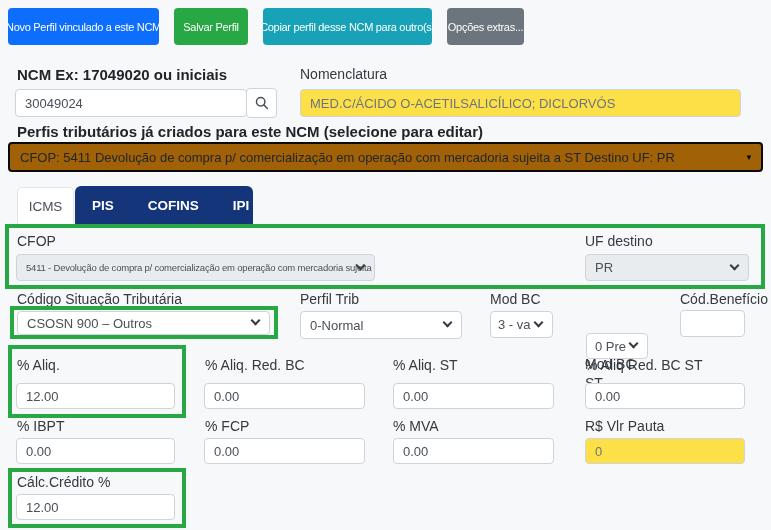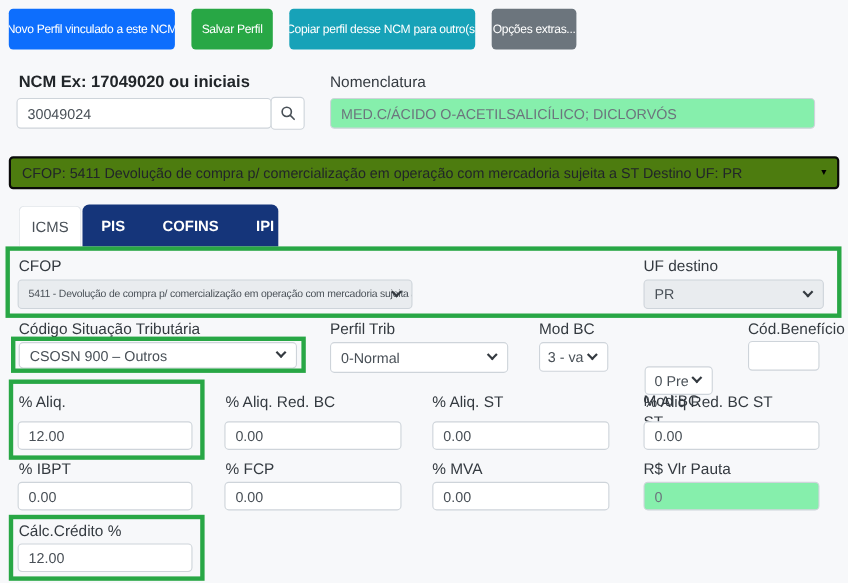--- a/index.html
+++ b/index.html
@@ -26,21 +26,21 @@
   
   .lbl  { position:absolute; font-size:14px; color:#343a40; white-space:nowrap; }
   .lblb { position:absolute; font-size:15px; font-weight:bold; color:#212529; white-space:nowrap; }
 
   
   .inp {
     position:absolute; border:1px solid #ced4da; border-radius:4px;
     background:#fff; color:#495057; font-size:13px; padding:0 9px;
     font-family:"Liberation Sans", sans-serif; outline:none;
   }
-  .ro { background:#86efac; color:#6c757d; }
+  .ro { background:#fde047; color:#6c757d; }
   .sel {
     position:absolute; border:1px solid #ced4da; border-radius:4px;
     background:#fff; color:#495057; font-size:13px;
     display:flex; align-items:center; padding:0 22px 0 9px;
     white-space:nowrap; overflow:hidden; cursor:pointer;
   }
   .sel-gray { background:#e9ecef; }
   .chev {
     position:absolute; right:10px; top:50%;
     width:7px; height:7px; margin-top:-6px;
@@ -57,21 +57,21 @@
     background:#fff; border:1px solid #ced4da; border-radius:4px;
     display:flex; align-items:center; justify-content:center; cursor:pointer;
   }
   #lbl-nom { left:300px; top:66px; }
   #fld-nom { left:300px; top:89px; width:441px; height:28px; display:flex; align-items:center; }
 
   
   #lbl-perfis { left:17px; top:123px; }
   #sel-perfis {
     left:8px; top:142px; width:755px; height:30px;
-    border:2px solid #0a0a0a; border-radius:4px; background:#4d7c0f;
+    border:2px solid #0a0a0a; border-radius:4px; background:#a16207;
     color:#212529; font-size:13px; padding:0 4px 0 10px;
   }
 
   
   #tab-icms {
     position:absolute; left:17px; top:187px; width:57px; height:37px;
     background:#fff; border:1px solid #e2e6ea; border-bottom:none;
     border-radius:5px 5px 0 0; display:flex; align-items:center; justify-content:center;
     font-size:13.5px; color:#495057; cursor:pointer; z-index:2;
   }
@@ -145,20 +145,21 @@
   <input class="inp" id="inp-ncm" type="text" value="30049024" style="">
   <div id="btn-search">
     <svg width="14" height="14" viewBox="0 0 16 16">
       <circle cx="6.5" cy="6.5" r="4.8" fill="none" stroke="#495057" stroke-width="1.7"></circle>
       <line x1="10.2" y1="10.2" x2="14.2" y2="14.2" stroke="#495057" stroke-width="1.7" stroke-linecap="round"></line>
     </svg>
   </div>
   <div class="lbl" id="lbl-nom">Nomenclatura</div>
   <div class="inp ro" id="fld-nom">MED.C/ÁCIDO O-ACETILSALICÍLICO; DICLORVÓS</div>
 
+  <div class="lblb" id="lbl-perfis">Perfis tributários já criados para este NCM (selecione para editar)</div>
   <div class="sel" id="sel-perfis">
     <span>CFOP: 5411 Devolução de compra p/ comercialização em operação com mercadoria sujeita a ST Destino UF: PR</span>
     <span class="tri">▼</span>
   </div>
 
   <div id="tab-icms">ICMS</div>
   <div id="tabs-dark">
     <div class="dtab">PIS</div>
     <div class="dtab">COFINS</div>
     <div class="dtab">IPI</div>

